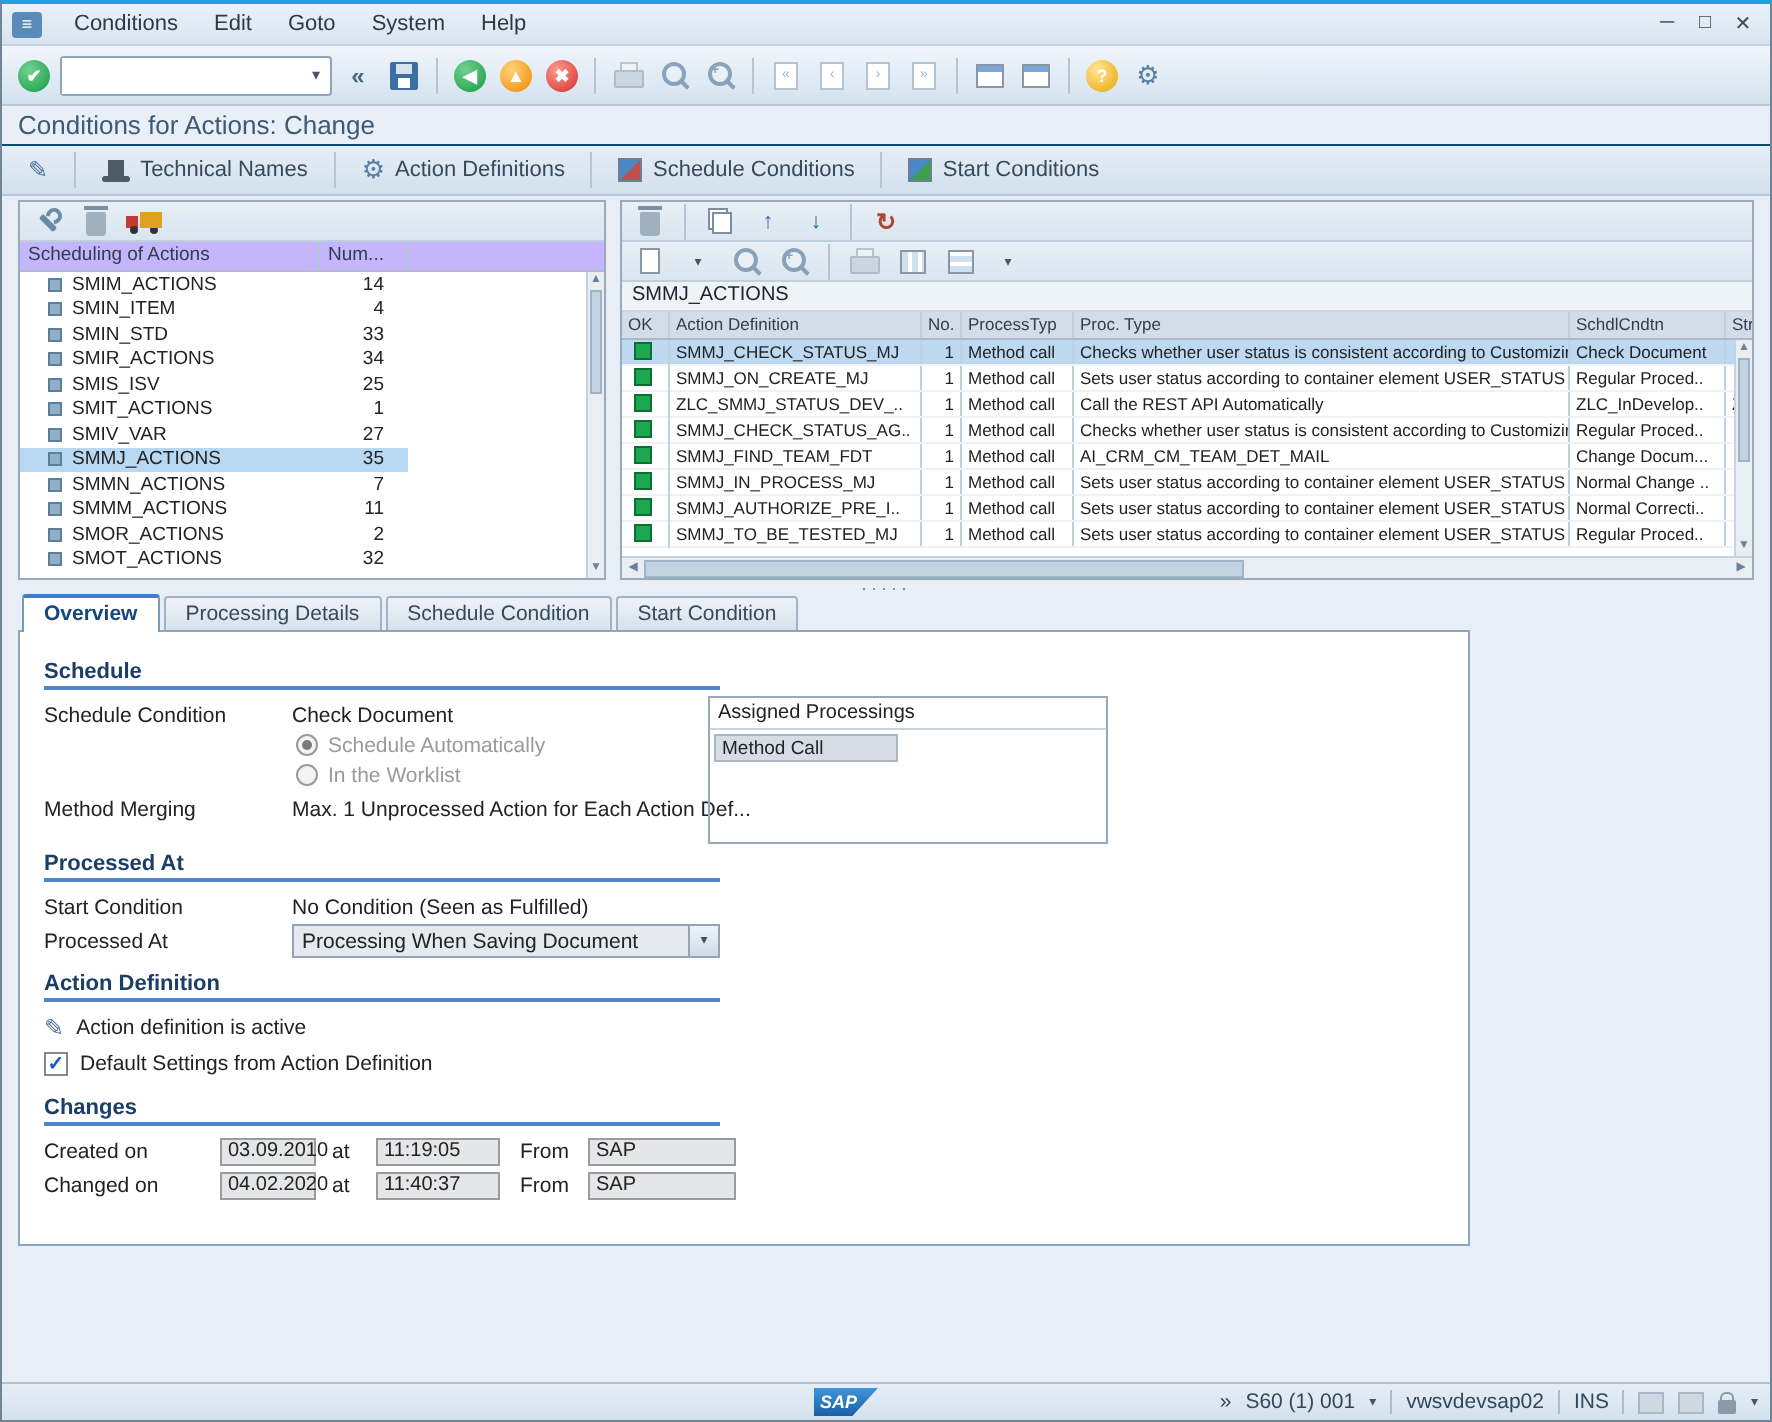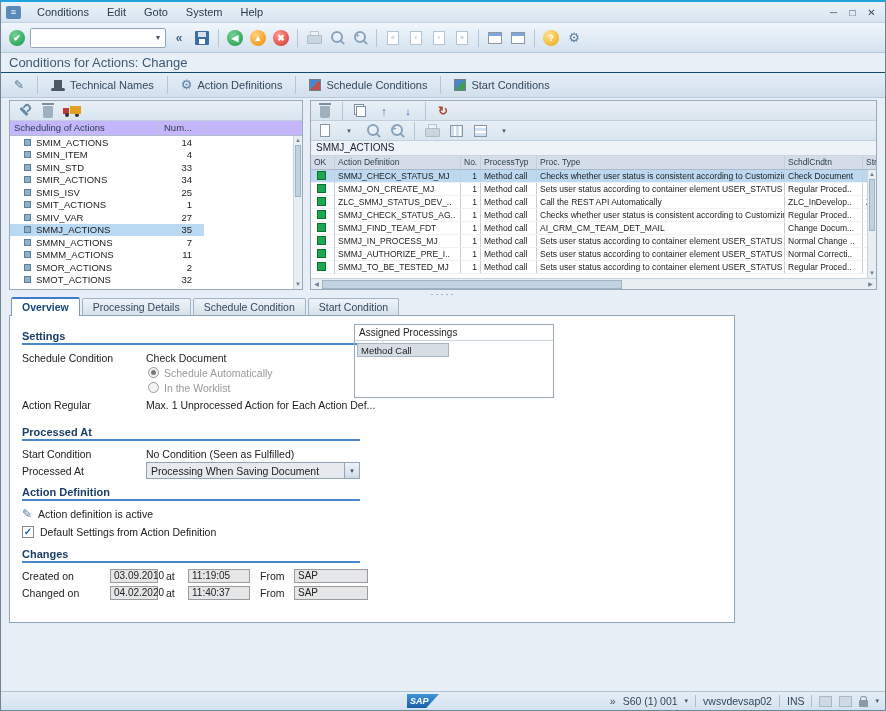--- a/index.html
+++ b/index.html
@@ -117,21 +117,21 @@
   .detail { width:726px; height:308px; background:#fff; border:1px solid #8fa6b8; position:relative; font-size:10.5px; }
   .dsec { position:absolute; left:12px; width:338px; }
   .sec-h { font-weight:bold; color:#1c3e66; font-size:11px; padding-bottom:1px; border-bottom:2px solid #4a86c8; margin-bottom:5px; }
   .frow { display:flex; align-items:center; height:15px; }
   .flabel { width:124px; flex:none; }
   .fvalue { white-space:nowrap; }
   .indent { padding-left:126px; }
   .radio { width:11px; height:11px; border-radius:50%; border:1px solid #9a9a9a; background:#f3f3f3; display:inline-block; position:relative; margin-right:5px; flex:none; }
   .radio.checked::after { content:""; position:absolute; top:2px; left:2px; width:5px; height:5px; border-radius:50%; background:#7a7a7a; }
   .rlabel { color:#9a9a9a; }
-  .assigned-box { position:absolute; left:344px; top:8px; width:200px; height:74px; border:1px solid #9aa9b7; }
+  .assigned-box { position:absolute; left:344px; top:32px; width:200px; height:74px; border:1px solid #9aa9b7; }
   .assigned-title { padding:2px 4px; font-size:10px; border-bottom:1px solid #c9d3dc; }
   .assigned-cell { width:92px; margin:2px 0 0 2px; background:#d6dde5; border:1px solid #aab6c1; height:14px; font-size:9.5px; padding:0 3px; line-height:13px; }
   .combo { width:224px; height:17px; background:#e6eaee; border:1px solid #93a5b5; display:flex; align-items:center; }
   .combo .ctext { flex:1; padding:0 4px; white-space:nowrap; overflow:hidden; }
   .combo .cdd { width:15px; height:100%; border-left:1px solid #93a5b5; background:linear-gradient(#eef3f8,#cfdce8); font-size:7px; color:#3d5166; text-align:center; line-height:15px; }
   .checkbox { width:12px; height:12px; border:1px solid #888; background:#fff; display:inline-flex; align-items:center; justify-content:center; margin-right:6px; font-size:10px; color:#1a5fb4; font-weight:bold; flex:none; }
   .ro-field { background:#e4e6e8; border:1px solid #9b9b9b; height:14px; line-height:12px; padding:0 3px; font-size:10px; flex:none; }
   .w-date{width:48px;} .w-time{width:62px; margin-left:6px;} .w-user{width:74px; margin-left:4px;}
   .lab-at{width:16px; margin-left:8px; flex:none;} .lab-from{width:30px; margin-left:10px; flex:none;}
   .lab-chg{width:88px; flex:none;}
@@ -503,35 +503,35 @@
       <span class="tab active">Overview</span>
       <span class="tab">Processing Details</span>
       <span class="tab">Schedule Condition</span>
       <span class="tab">Start Condition</span>
     </div>
 
   <div class="detail-wrap">
     <div class="detail">
 
       <div class="dsec" style="top:14px;">
-        <div class="sec-h">Settings</div>
+        <div class="sec-h">Schedule</div>
         <div class="frow">
           <span class="flabel">Schedule Condition</span>
           <span class="fvalue">Check Document</span>
         </div>
         <div class="frow indent">
           <span class="radio checked"></span>
           <span class="rlabel">Schedule Automatically</span>
         </div>
         <div class="frow indent">
           <span class="radio"></span>
           <span class="rlabel">In the Worklist</span>
         </div>
         <div class="frow" style="margin-top:2px;">
-          <span class="flabel">Action Regular</span>
+          <span class="flabel">Method Merging</span>
           <span class="fvalue">Max. 1 Unprocessed Action for Each Action Def...</span>
         </div>
       </div>
 
       <div class="assigned-box">
         <div class="assigned-title">Assigned Processings</div>
         <div>
             <div class="assigned-cell">Method Call</div>
           </div>
       </div>

